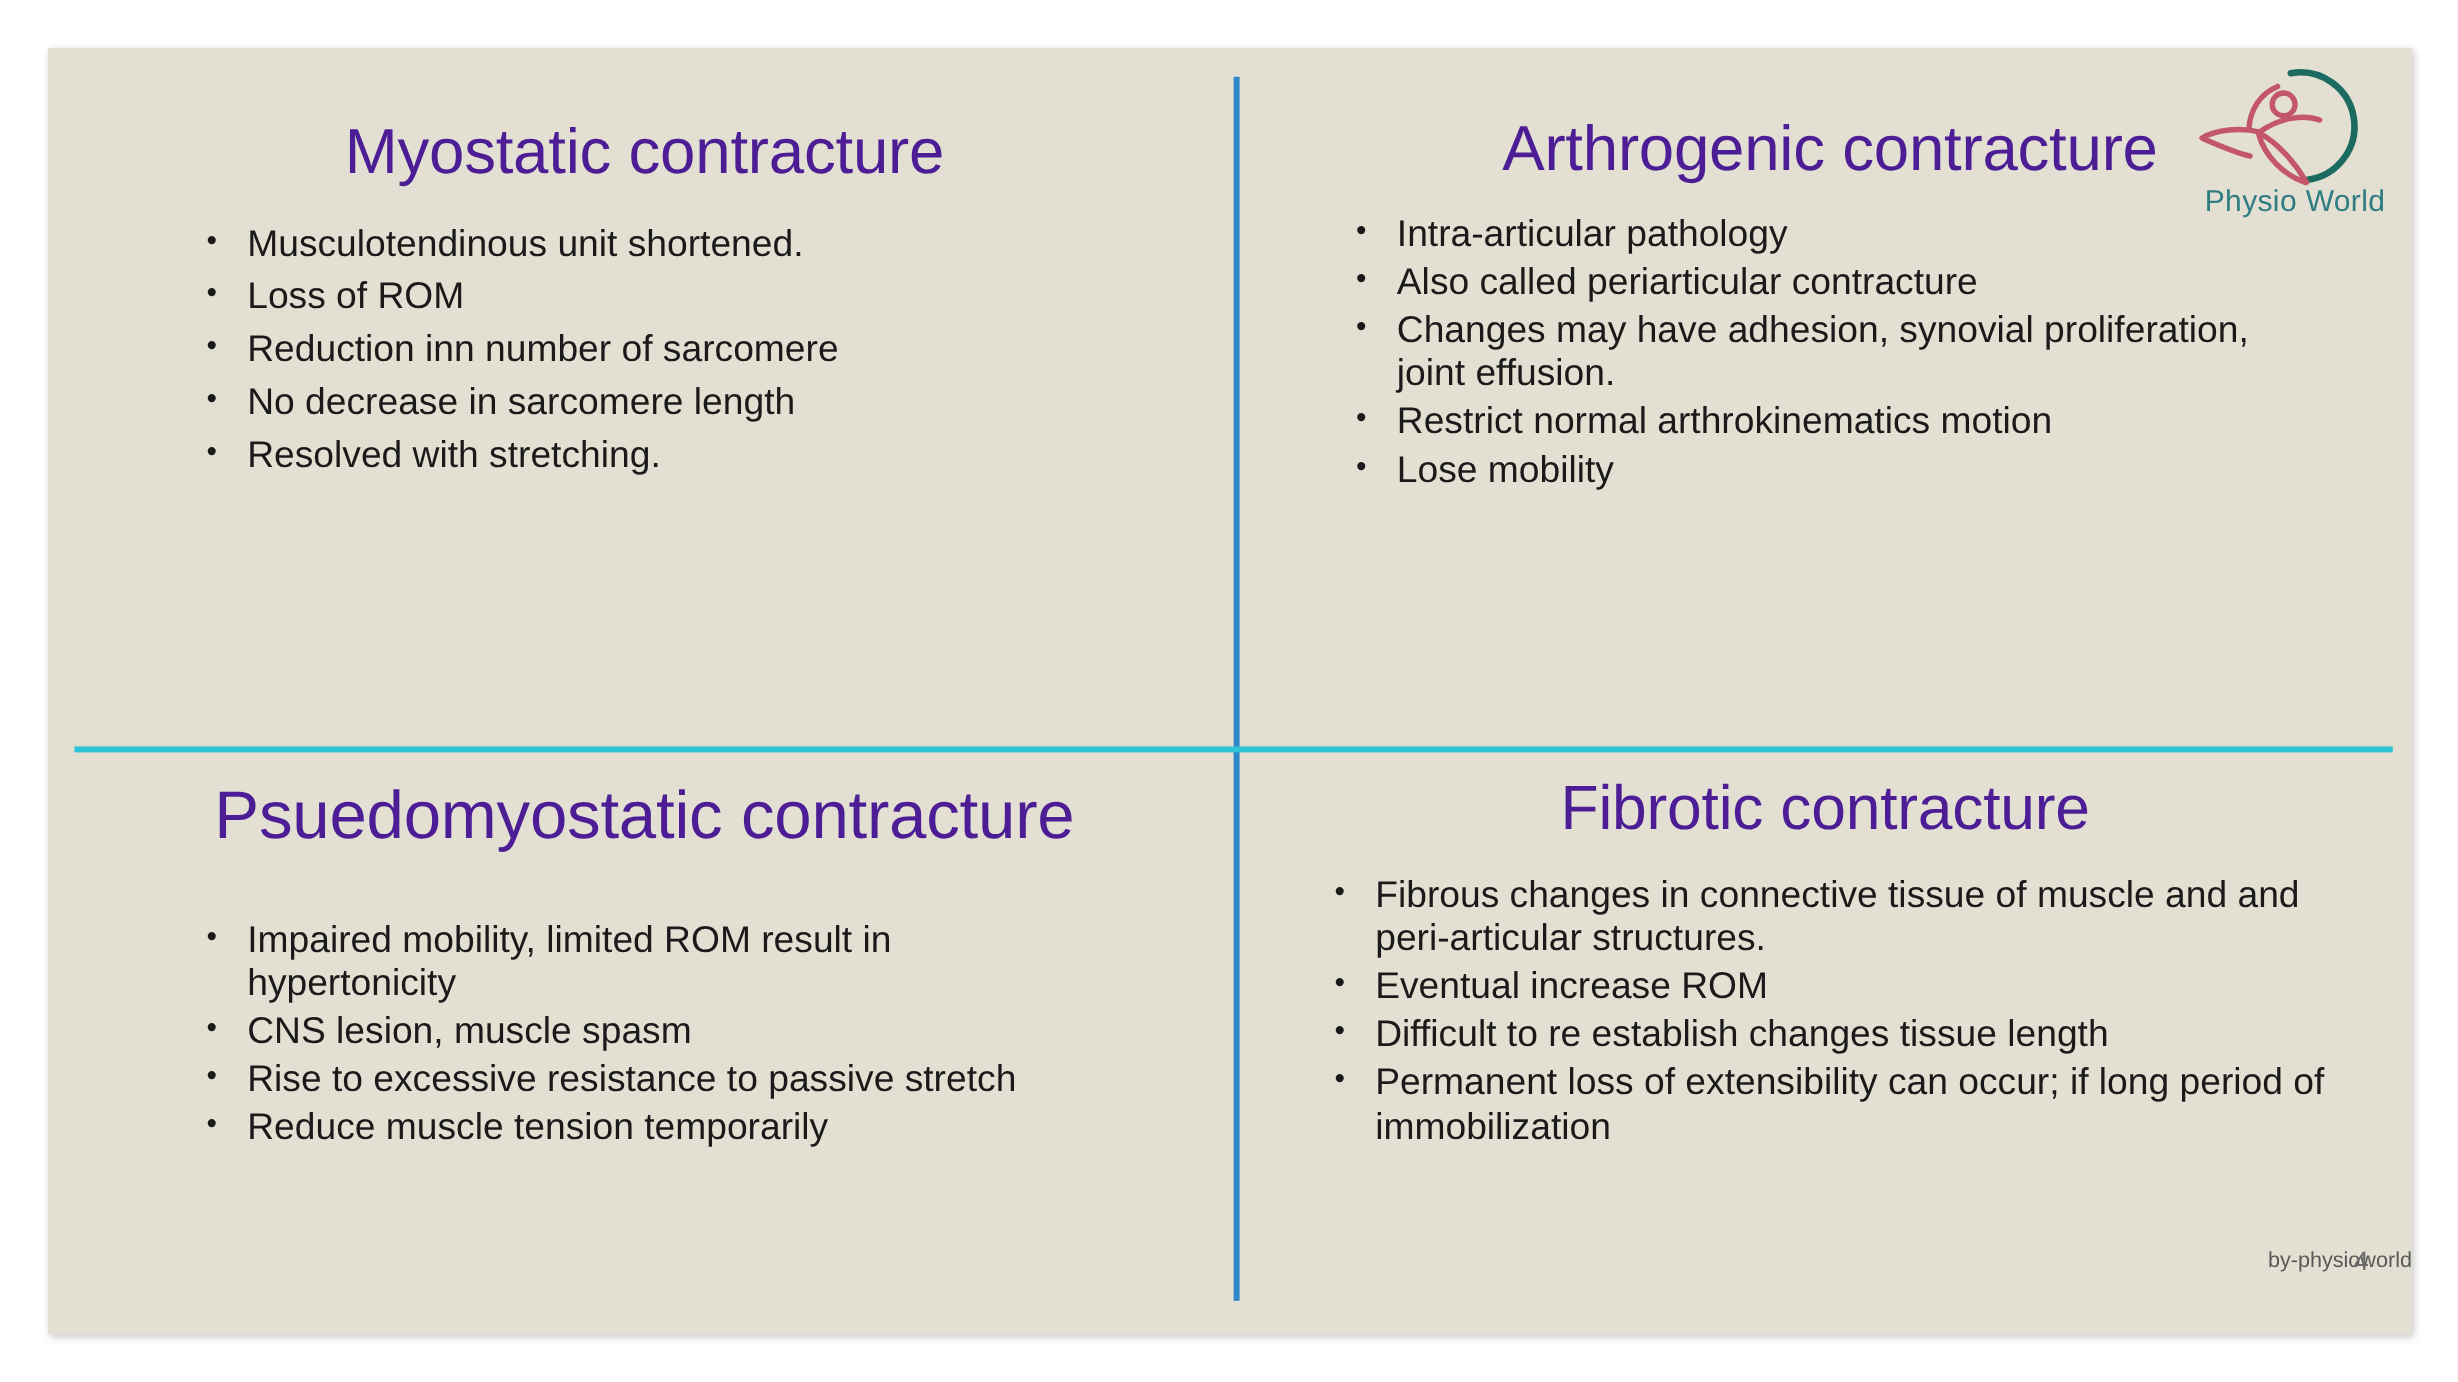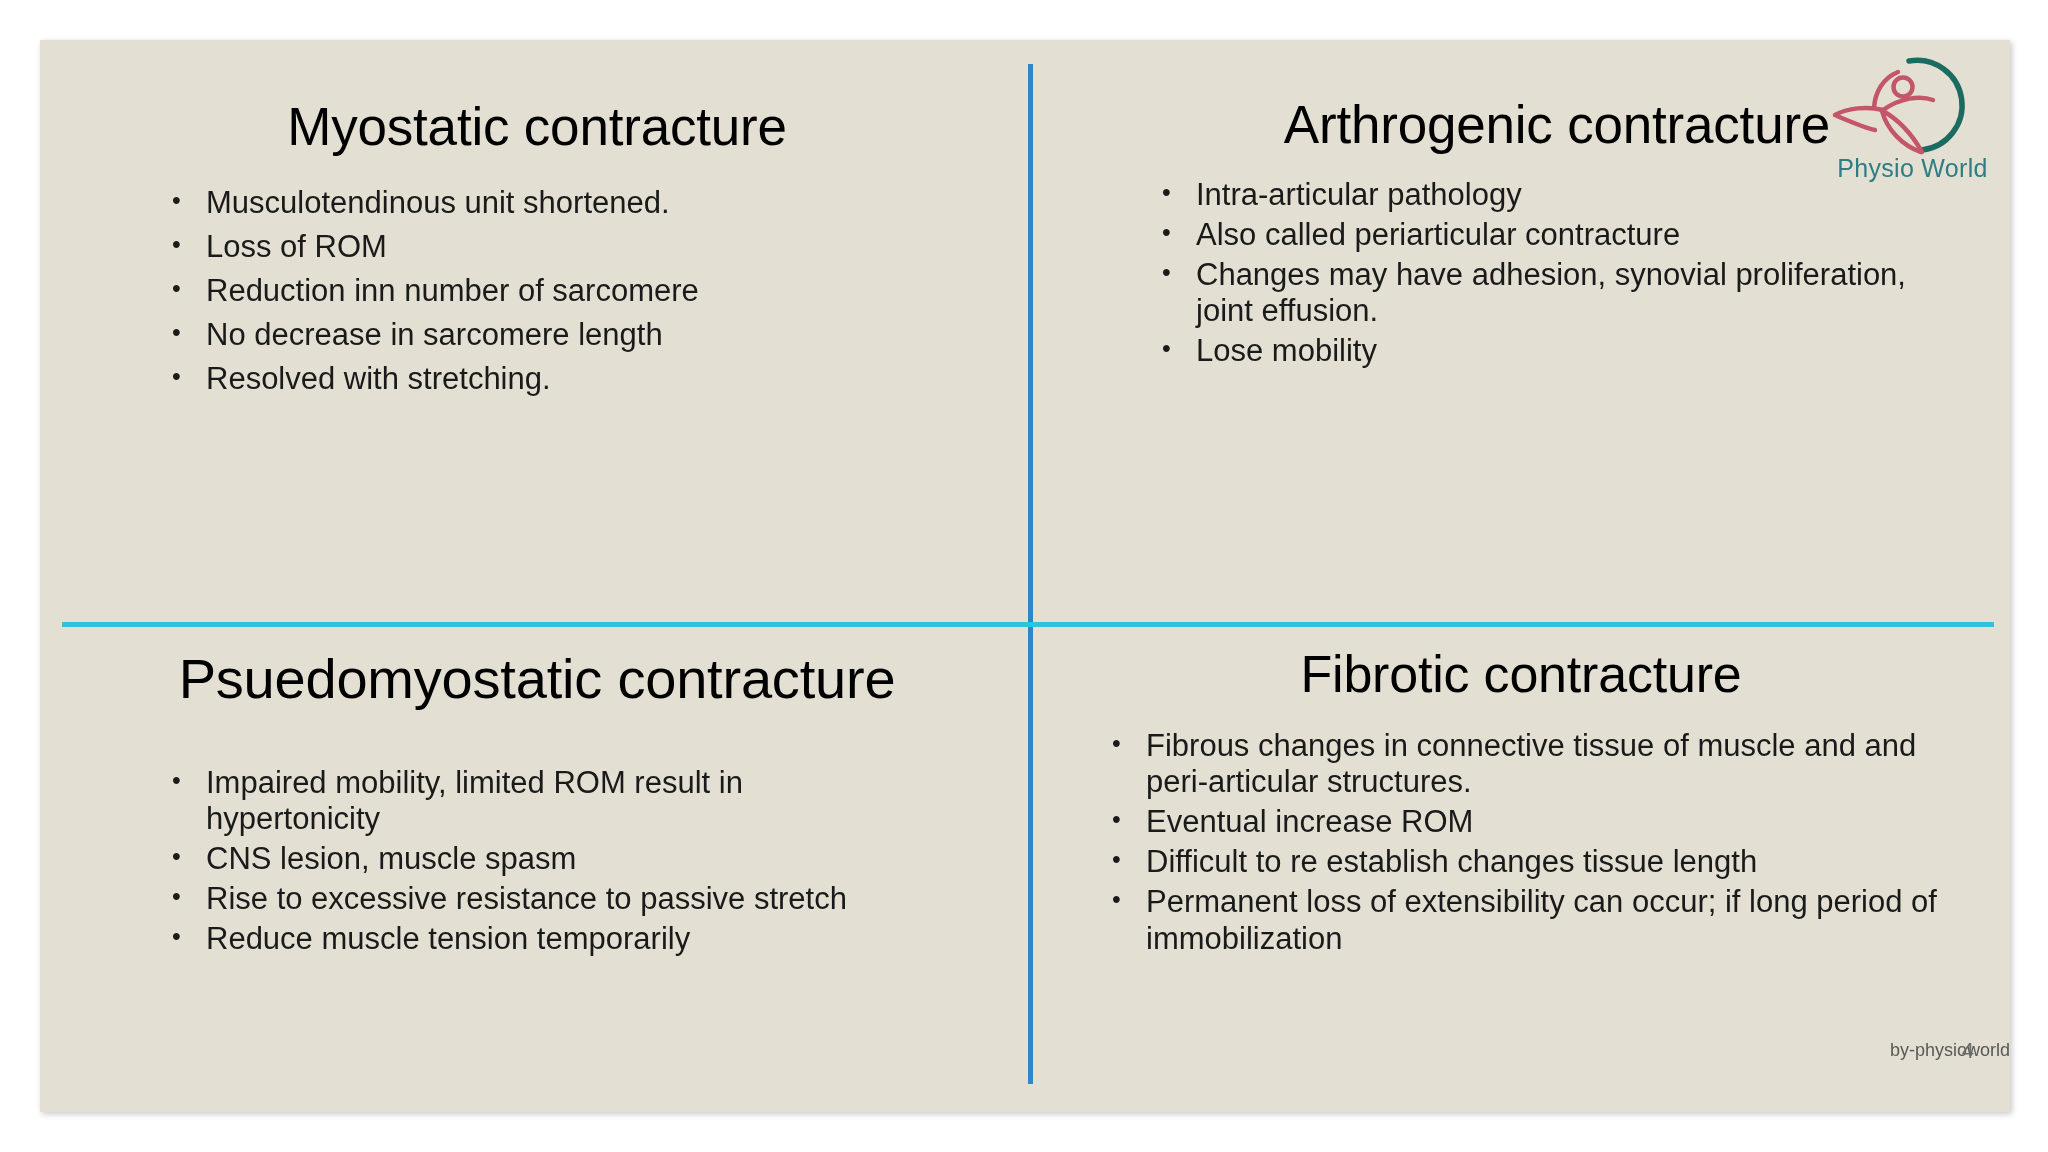--- a/index.html
+++ b/index.html
@@ -42,27 +42,27 @@
     height: 5px;
     background: #2FC3D6;
   }
 
   
   .quadrant {
     position: absolute;
     box-sizing: border-box;
   }
   #q-top-left    { left: 22px;  top: 18px;  width: 950px;  height: 552px; }
-  #q-top-right   { left: 1044px;top: 18px;  width: 946px;  height: 552px; }
+  #q-top-right   { left: 1012px;top: 18px;  width: 946px;  height: 552px; }
   #q-bottom-left { left: 22px;  top: 596px; width: 950px;  height: 430px; }
   #q-bottom-right{ left: 1008px;top: 596px; width: 946px;  height: 430px; }
 
   .q-title {
     text-align: center;
-    color: #000000;
+    color: #4c1d95;
     font-weight: 400;
     letter-spacing: -0.2px;
     white-space: nowrap;
   }
   #q-top-left .q-title    { font-size: 53px; margin: 38px 0 0 0; }
   #q-top-right .q-title   { font-size: 53px; margin: 36px 0 0 0; }
   #q-bottom-left .q-title { font-size: 56px; margin: 10px 0 0 0; }
   #q-bottom-right .q-title{ font-size: 52px; margin: 8px 0 0 0; }
 
   ul.bullets {
@@ -153,20 +153,21 @@
       <li>Resolved with stretching.</li>
     </ul>
   </div>
 
   <div class="quadrant" id="q-top-right">
     <div class="q-title">Arthrogenic contracture</div>
     <ul class="bullets">
       <li>Intra-articular pathology</li>
       <li>Also called periarticular contracture</li>
       <li>Changes may have adhesion, synovial proliferation, joint effusion.</li>
+      <li>Restrict normal arthrokinematics motion</li>
       <li>Lose mobility</li>
     </ul>
   </div>
 
   <div class="quadrant" id="q-bottom-left">
     <div class="q-title">Psuedomyostatic contracture</div>
     <ul class="bullets">
       <li>Impaired mobility, limited ROM result in hypertonicity</li>
       <li>CNS lesion, muscle spasm</li>
       <li>Rise to excessive resistance to passive stretch</li>

